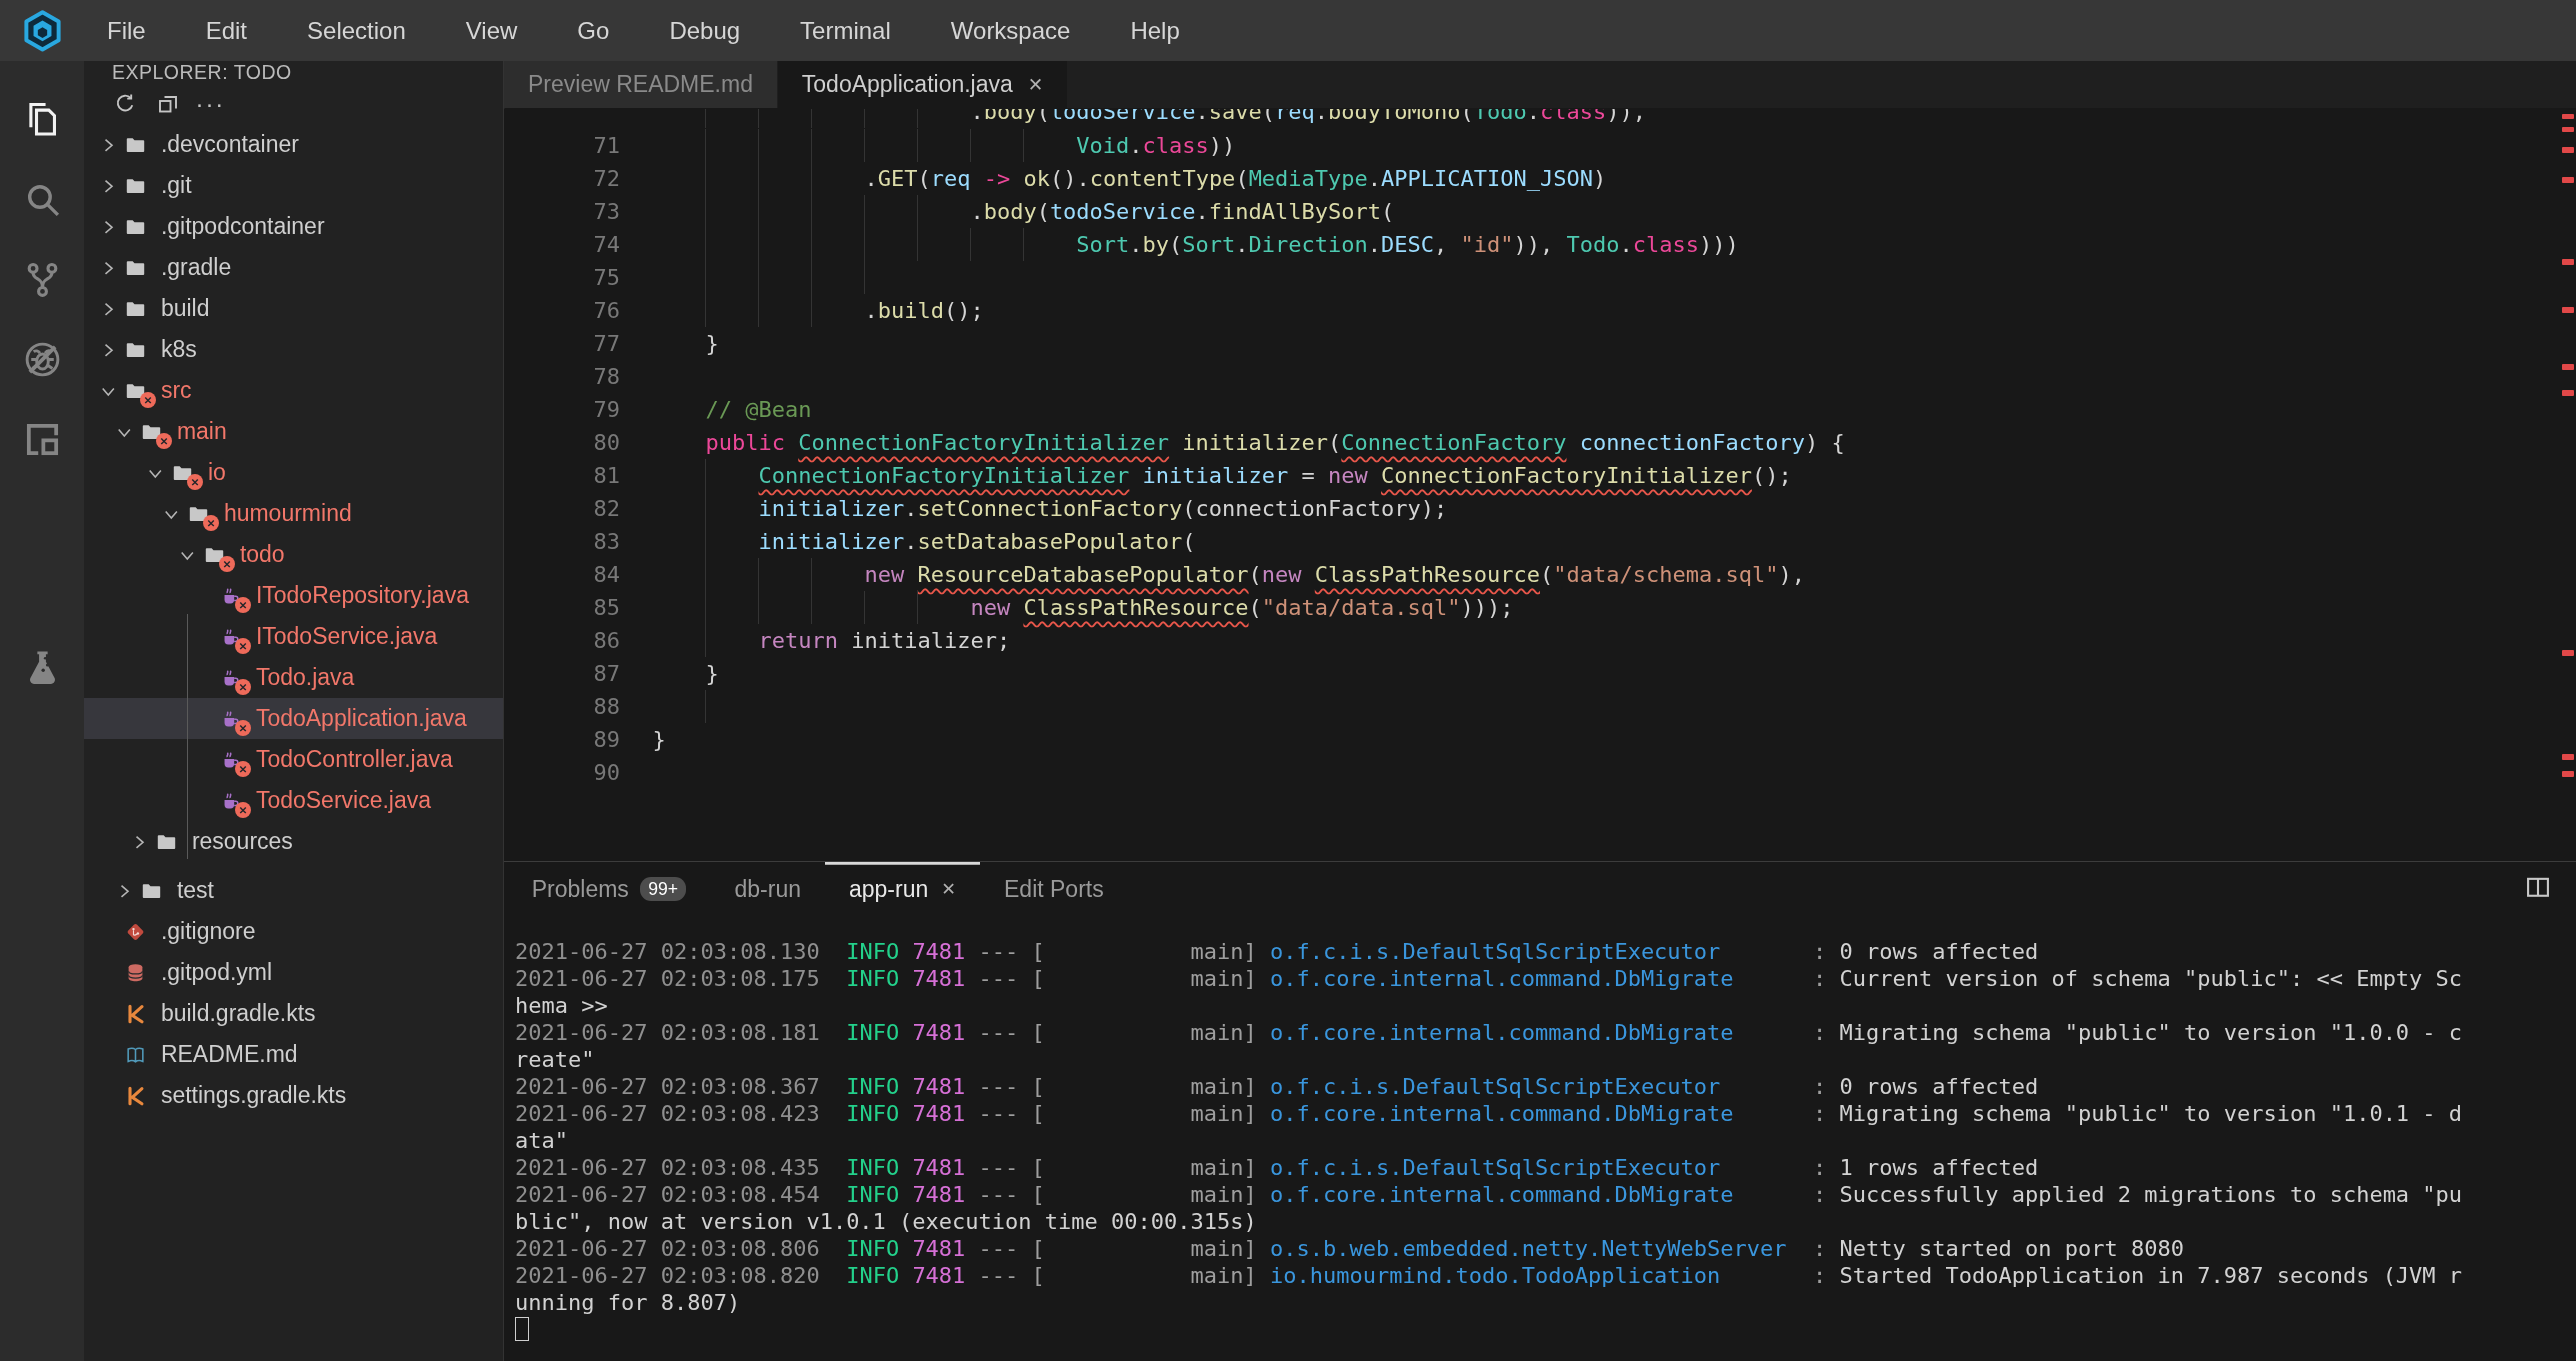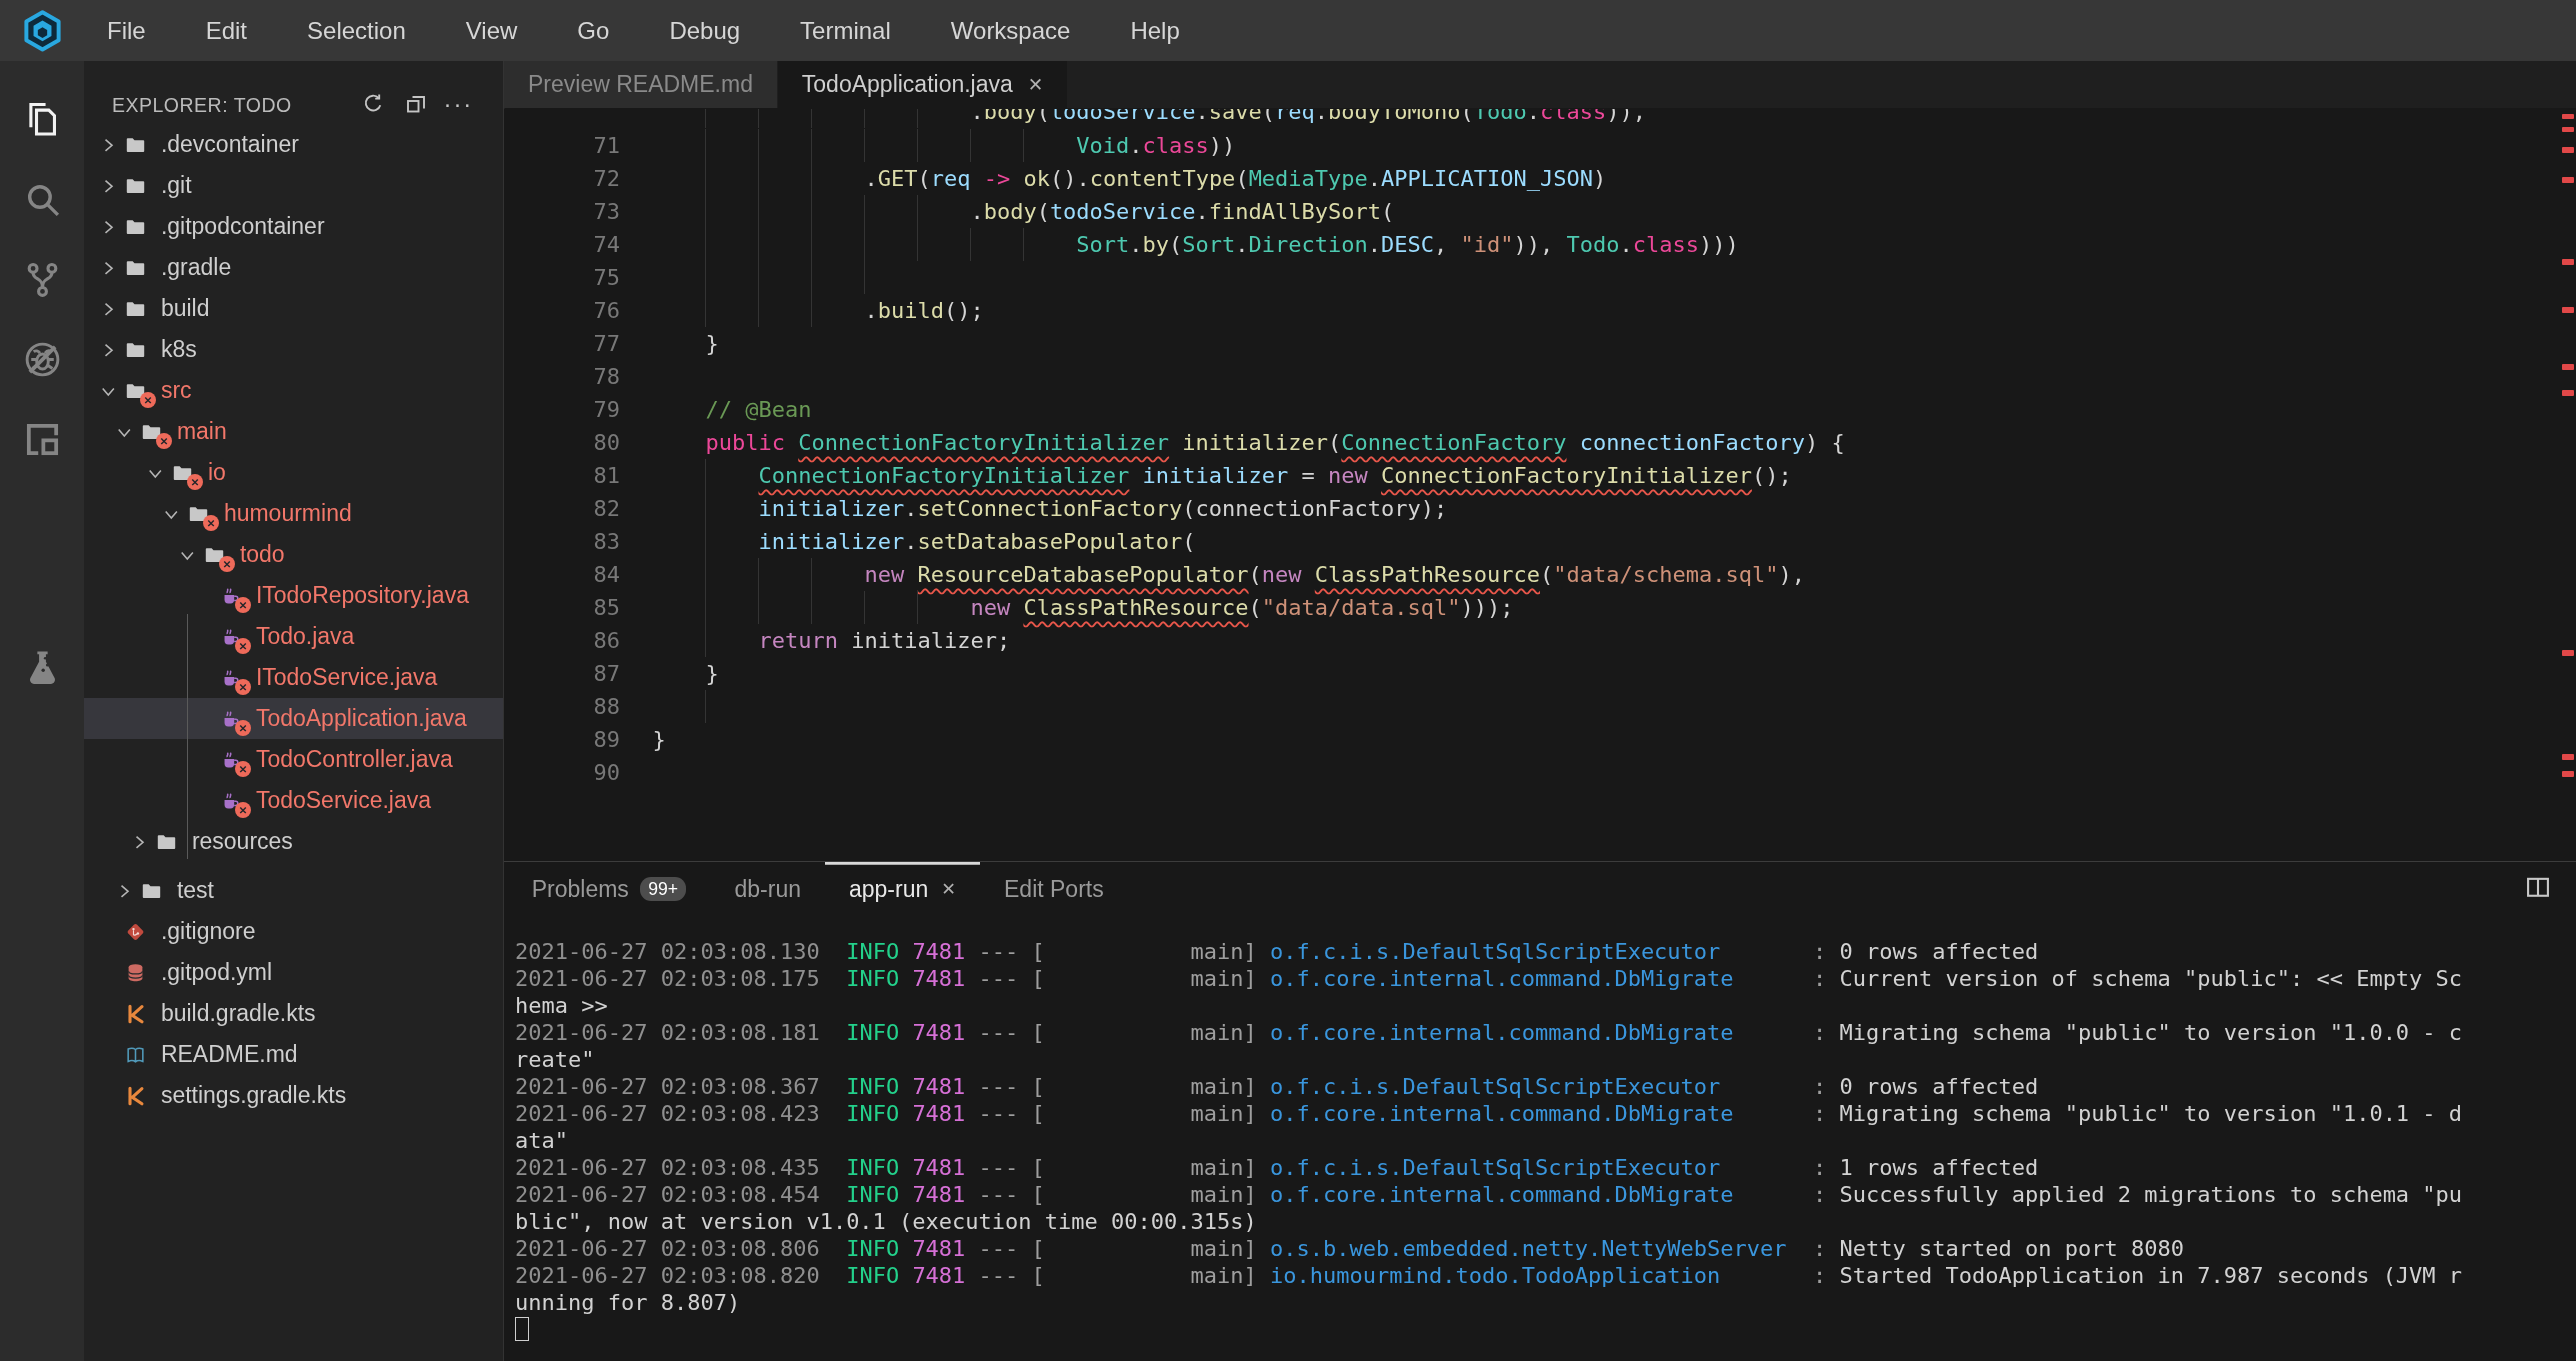--- a/index.html
+++ b/index.html
@@ -14,21 +14,21 @@
 
   
   .activitybar{position:absolute;left:0;top:61px;width:84px;bottom:0;background:#2c2c2c;padding-top:18.6px;box-sizing:border-box;}
   .ab-item{height:80px;display:flex;align-items:center;justify-content:center;color:#858585;}
   .ab-item svg{width:41px;height:41px;}
   .ab-item.active{color:#f2f2f2;}
   .ab-item.lower{margin-top:149px;}
 
   
   .sidebar{position:absolute;left:84px;top:61px;width:421px;bottom:0;background:#222222;overflow:hidden;}
-  .sb-header{height:56px;display:flex;align-items:flex-end;padding:0 28px 0 28px;}
+  .sb-header{height:56px;display:flex;align-items:flex-start;padding:0 28px 0 28px;flex-direction:column;}
   .sb-title{font-size:19.5px;letter-spacing:0.5px;color:#bbbbbb;flex:1;}
   .sb-actions{display:flex;gap:16.7px;margin-right:5.6px;align-items:center;}
   .sb-actions .act{width:26px;height:26px;display:flex;align-items:center;justify-content:center;color:#c5c5c5;}
   .sb-actions svg{width:24px;height:24px;}
   .dots{font-size:24px;color:#c5c5c5;letter-spacing:1.9px;line-height:9.3px;}
   #tree{margin-top:7.4px;}
   .trow{height:41px;display:flex;align-items:center;box-sizing:border-box;}
   .trow.sel{background:#37373d;}
   .chev{width:22px;height:20.4px;flex:none;display:flex;align-items:center;}
   .ficon{width:25px;height:22px;margin:0 7.4px 0 1.9px;flex:none;position:relative;}
@@ -300,29 +300,29 @@
               <path d="M16 12.2h1.6a2.4 2.4 0 0 1 0 4.8H16M8.6 8.7c-1.1-1.6 1.6-2.6 0-4.7M11.8 8.7c-1.1-1.6 1.6-2.6 0-4.7"></path>
             </svg><span class="badge"></span></span>
           <span class="tlabel">ITodoRepository.java</span>
         </div>
         <div class="trow err" style="padding-left: 110px;">
           <span class="chev"></span>
           <span class="ficon"><svg viewBox="0 0 24 24" fill="none" stroke="#a871c9" stroke-width="1.7">
               <path d="M5.5 11h10.5v5.2a4 4 0 0 1-4 4H9.5a4 4 0 0 1-4-4z" fill="#a871c9" stroke="none"></path>
               <path d="M16 12.2h1.6a2.4 2.4 0 0 1 0 4.8H16M8.6 8.7c-1.1-1.6 1.6-2.6 0-4.7M11.8 8.7c-1.1-1.6 1.6-2.6 0-4.7"></path>
             </svg><span class="badge"></span></span>
+          <span class="tlabel">ITodoService.java</span>
+        </div>
+        <div class="trow err" style="padding-left: 110px;">
+          <span class="chev"></span>
+          <span class="ficon"><svg viewBox="0 0 24 24" fill="none" stroke="#a871c9" stroke-width="1.7">
+              <path d="M5.5 11h10.5v5.2a4 4 0 0 1-4 4H9.5a4 4 0 0 1-4-4z" fill="#a871c9" stroke="none"></path>
+              <path d="M16 12.2h1.6a2.4 2.4 0 0 1 0 4.8H16M8.6 8.7c-1.1-1.6 1.6-2.6 0-4.7M11.8 8.7c-1.1-1.6 1.6-2.6 0-4.7"></path>
+            </svg><span class="badge"></span></span>
           <span class="tlabel">Todo.java</span>
-        </div>
-        <div class="trow err" style="padding-left: 110px;">
-          <span class="chev"></span>
-          <span class="ficon"><svg viewBox="0 0 24 24" fill="none" stroke="#a871c9" stroke-width="1.7">
-              <path d="M5.5 11h10.5v5.2a4 4 0 0 1-4 4H9.5a4 4 0 0 1-4-4z" fill="#a871c9" stroke="none"></path>
-              <path d="M16 12.2h1.6a2.4 2.4 0 0 1 0 4.8H16M8.6 8.7c-1.1-1.6 1.6-2.6 0-4.7M11.8 8.7c-1.1-1.6 1.6-2.6 0-4.7"></path>
-            </svg><span class="badge"></span></span>
-          <span class="tlabel">ITodoService.java</span>
         </div>
         <div class="trow sel err" style="padding-left: 110px;">
           <span class="chev"></span>
           <span class="ficon"><svg viewBox="0 0 24 24" fill="none" stroke="#a871c9" stroke-width="1.7">
               <path d="M5.5 11h10.5v5.2a4 4 0 0 1-4 4H9.5a4 4 0 0 1-4-4z" fill="#a871c9" stroke="none"></path>
               <path d="M16 12.2h1.6a2.4 2.4 0 0 1 0 4.8H16M8.6 8.7c-1.1-1.6 1.6-2.6 0-4.7M11.8 8.7c-1.1-1.6 1.6-2.6 0-4.7"></path>
             </svg><span class="badge"></span></span>
           <span class="tlabel">TodoApplication.java</span>
         </div>
         <div class="trow err" style="padding-left: 110px;">

